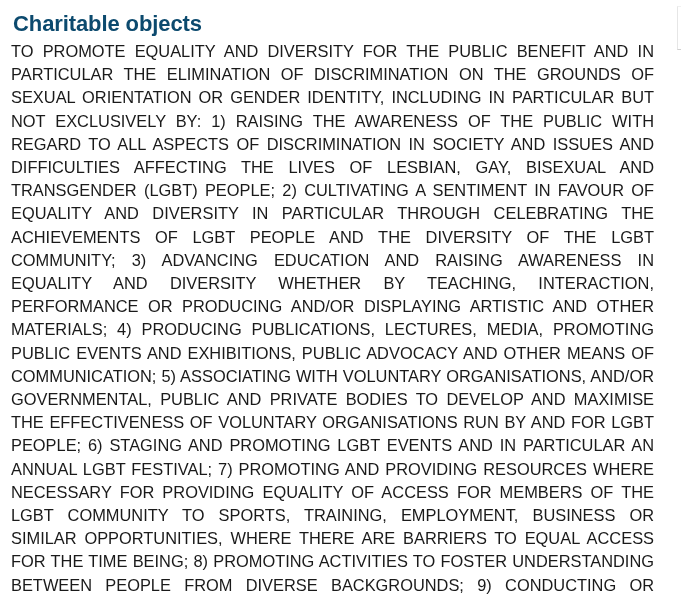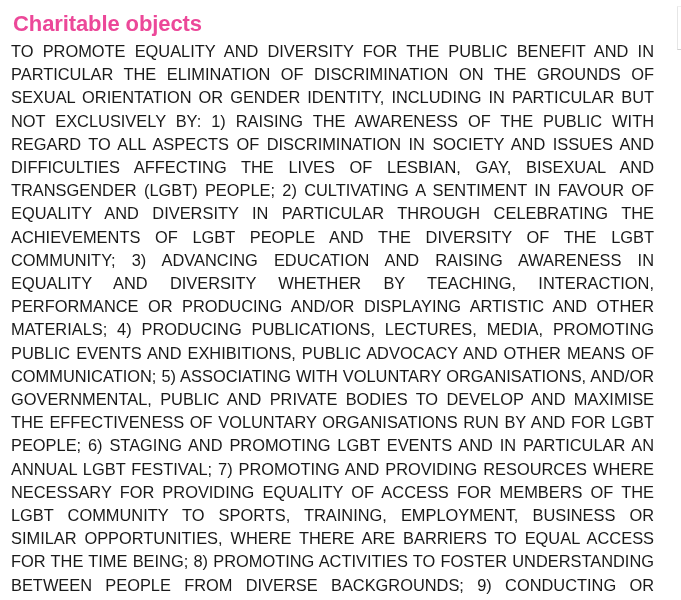--- a/index.html
+++ b/index.html
@@ -20,21 +20,21 @@
       left: 11px;
       top: 10px;
       width: 643px;
     }
     .heading {
       font-family: "Liberation Sans", sans-serif;
       font-weight: 700;
       font-size: 22px;
       line-height: 28px;
       margin: 0 0 2px 2px;
-      color: #ec4899;
+      color: #0c4a6e;
       letter-spacing: -0.1px;
     }
     .body-text {
       margin: 0;
       font-family: "Liberation Sans", sans-serif;
       font-size: 16.4px;
       line-height: 23.2px;
       text-align: justify;
       color: #1a1a1a;
       letter-spacing: 0px;

